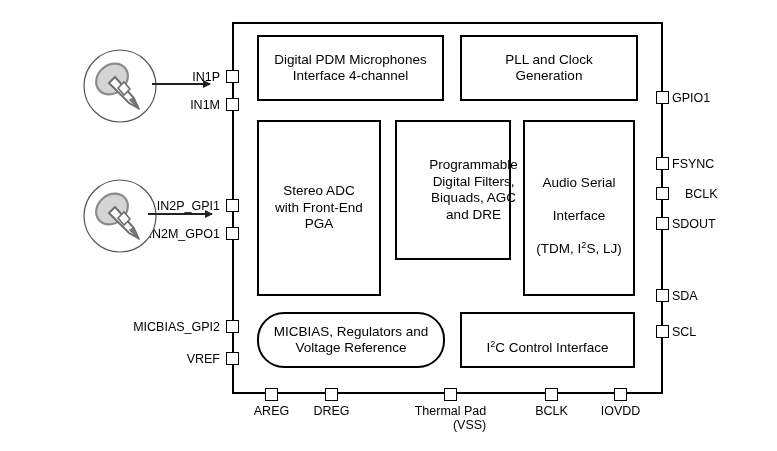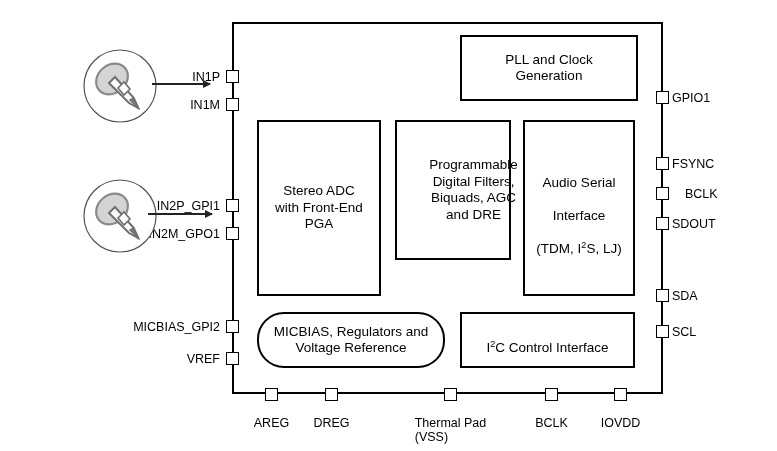--- a/index.html
+++ b/index.html
@@ -61,21 +61,21 @@
 
   
   .plabel{
     position:absolute;
     font-size:12.5px;
     line-height:13px;
     white-space:nowrap;
   }
   .plabel.l{text-align:center;transform:translate(-100%,-50%);}
   .plabel.r{text-align:right;transform:translate(0,-50%);}
-  .plabel.b{text-align:left;transform:translate(-50%,0);line-height:14px;margin-top:12px;}
+  .plabel.b{text-align:right;transform:translate(-50%,0);line-height:14px;}
 
   
   .mic-wrap{position:absolute;width:76px;height:76px;}
   .mic-wrap svg{display:block;width:76px;height:76px;}
 
   
   .arrow{position:absolute;height:1.6px;background:#222;}
   .arrow:after{
     content:"";
     position:absolute;
@@ -86,20 +86,22 @@
     border-bottom:4.5px solid transparent;
   }
 </style>
 </head>
 <body>
 
 <div id="canvas">
 
   <div class="chip-outline"></div>
 
+  <div class="blk" id="blk-pdm">Digital PDM Microphones
+Interface 4-channel</div>
 
   <div class="blk" id="blk-pll">PLL and Clock
 Generation</div>
 
   <div class="blk" id="blk-adc">Stereo ADC
 with Front-End
 PGA</div>
 
   <div class="blk" id="blk-filters">Programmable
 Digital Filters,

